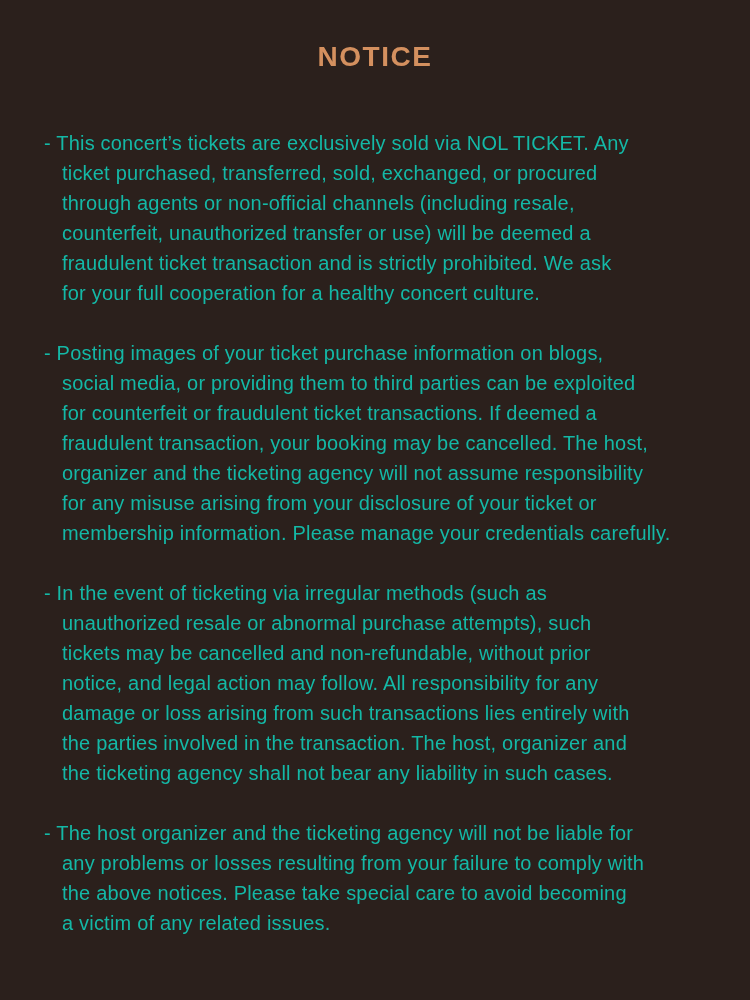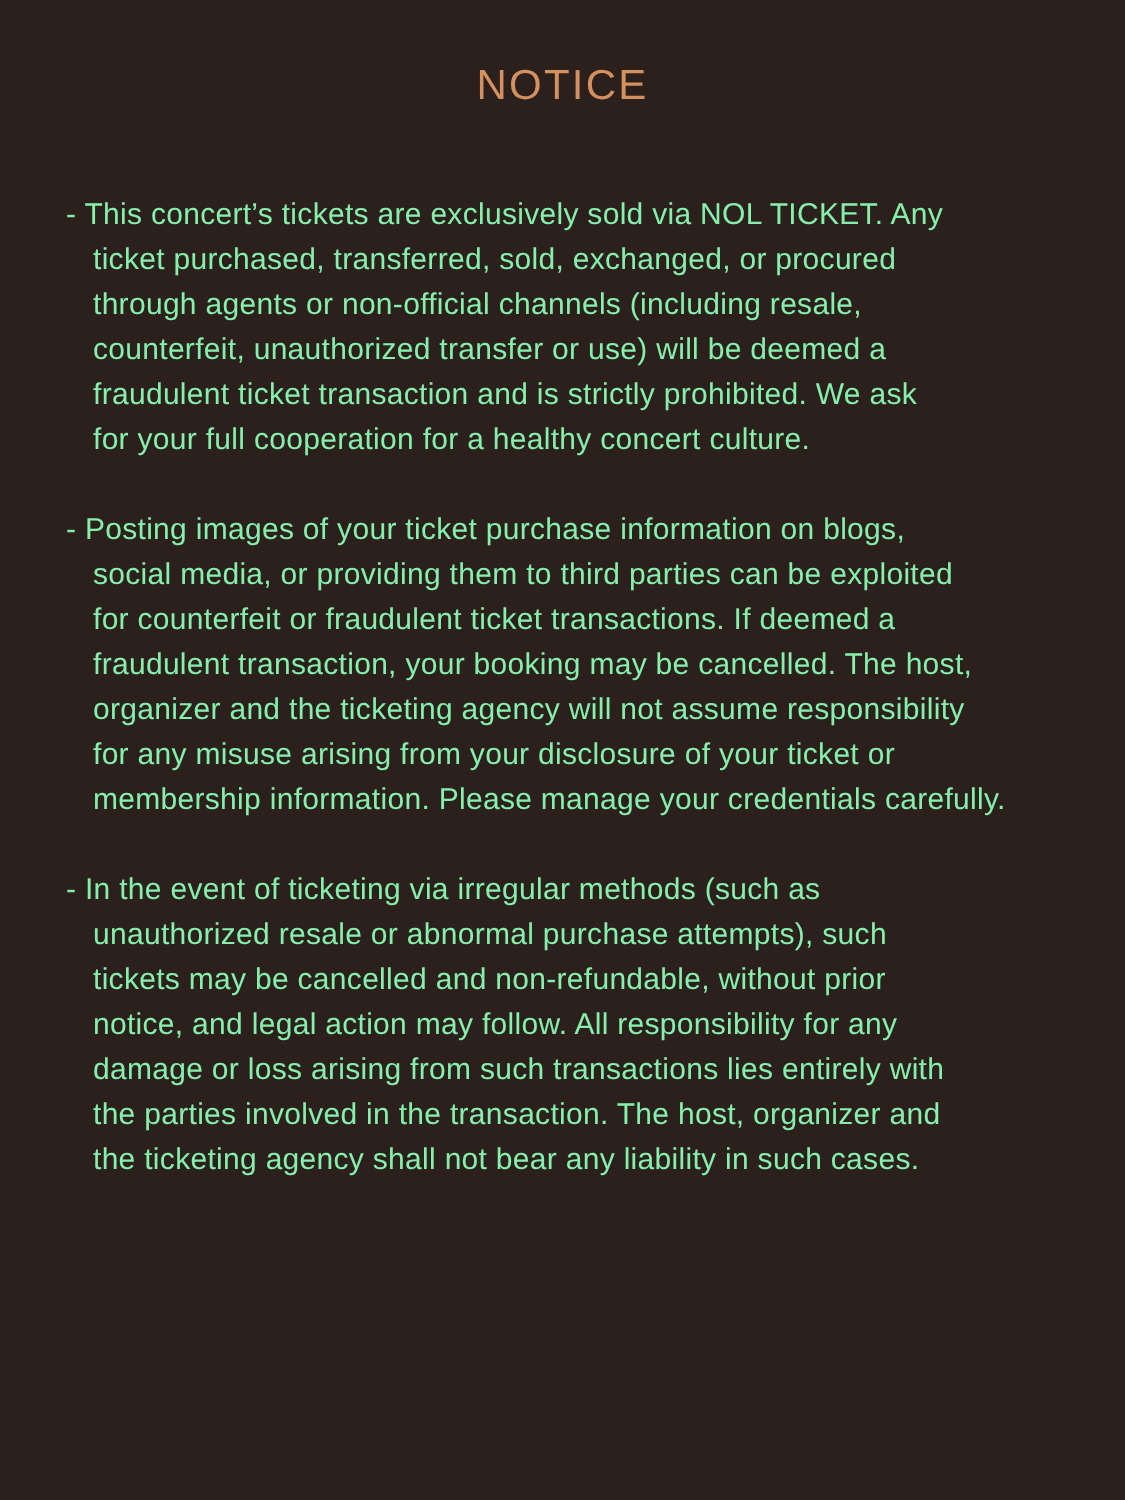--- a/index.html
+++ b/index.html
@@ -15,27 +15,27 @@
   .page {
     width: 750px;
     height: 1000px;
     background: #2b201c;
   }
   .page-title {
     margin-top: 42px;
     text-align: center;
     font-size: 28px;
     line-height: 30px;
-    font-weight: 400;
+    font-weight: 700;
     letter-spacing: 1.5px;
     color: #d4905f;
   }
   .notice-list {
     margin: 56px 24px 0 44px;
-    color: #86efac;
+    color: #14b8a6;
     font-size: 20px;
     line-height: 30px;
     letter-spacing: 0.2px;
   }
   .para {
     white-space: pre-line;
     padding-left: 18px;
     text-indent: -18px;
     margin-bottom: 30px;
   }
@@ -59,14 +59,18 @@
 organizer and the ticketing agency will not assume responsibility
 for any misuse arising from your disclosure of your ticket or
 membership information. Please manage your credentials carefully.</div>
       <div class="para">- In the event of ticketing via irregular methods (such as
 unauthorized resale or abnormal purchase attempts), such
 tickets may be cancelled and non-refundable, without prior
 notice, and legal action may follow. All responsibility for any
 damage or loss arising from such transactions lies entirely with
 the parties involved in the transaction. The host, organizer and
 the ticketing agency shall not bear any liability in such cases.</div>
+      <div class="para">- The host organizer and the ticketing agency will not be liable for
+any problems or losses resulting from your failure to comply with
+the above notices. Please take special care to avoid becoming
+a victim of any related issues.</div>
     </div>
 </div>
 
 </body></html>

